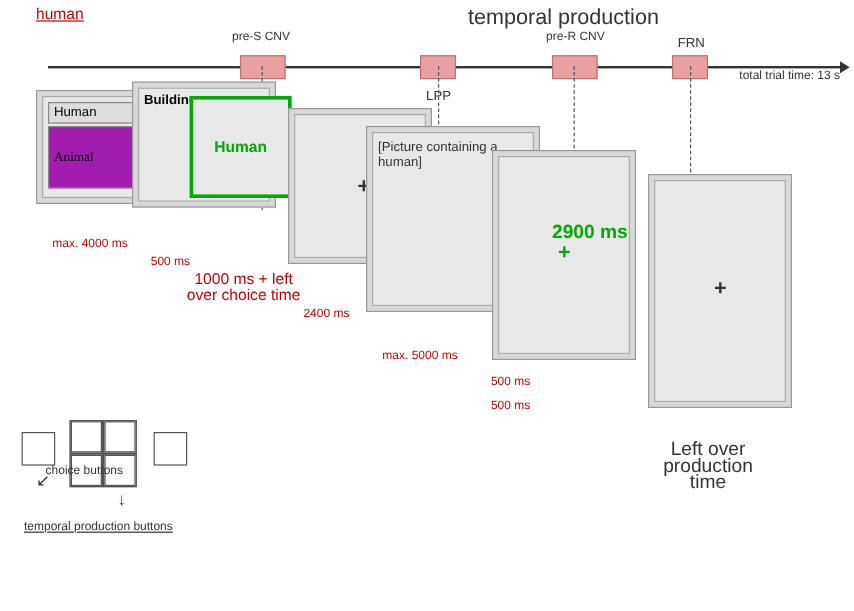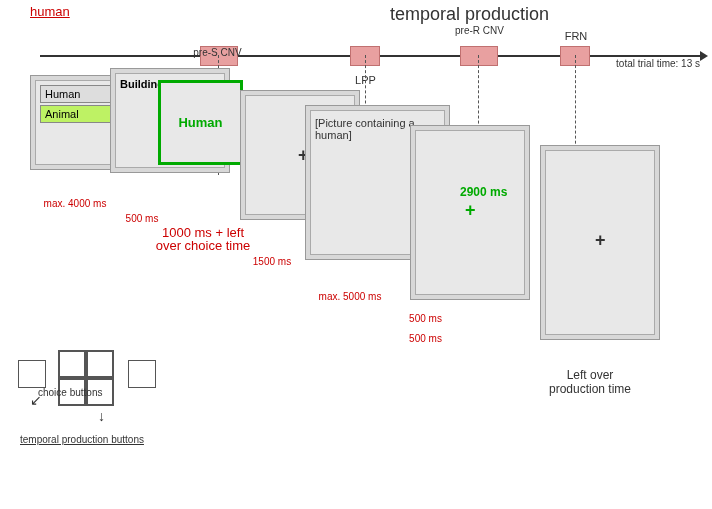--- a/index.html
+++ b/index.html
@@ -157,42 +157,42 @@
   <div class="timeline"></div>
 
   <div class="erp-marker" style="left: 200px; width: 38px;"></div>
 
   <div class="erp-marker" style="left: 350px; width: 30px;"></div>
 
   <div class="erp-marker" style="left: 460px; width: 38px;"></div>
 
   <div class="erp-marker" style="left: 560px; width: 30px;"></div>
 
-  <div class="label-above" style="left: 190px; top: 25px; width: 55px; font-size:10px;margin-top:22px;">pre-S
+  <div class="label-above" style="left: 190px; top: 25px; width: 55px; font-size:10px;">pre-S
 CNV</div>
   <div class="label-above" style="left: 348px; top: 30px; width: 35px; margin-top: 44px;">LPP</div>
   <div class="label-above" style="left: 452px; top: 25px; width: 55px; font-size:10px;">pre-R
 CNV</div>
   <div class="label-above" style="left: 556px; top: 30px; width: 40px;">FRN</div>
 
   <div class="total-time" style="right: 12px; top: 58px;">total trial time: 13 s</div>
 
   <div class="dashed-line" style="left: 218px; height: 120px;"></div>
 
   <div class="dashed-line" style="left: 365px; height: 190px;"></div>
 
   <div class="dashed-line" style="left: 478px; height: 230px;"></div>
 
   <div class="dashed-line" style="left: 575px; height: 255px;"></div>
 
   <div class="screen-card" style="left: 30px; top: 75px; width: 120px; height: 95px;">
     <div class="screen-inner" style="left: 4px; top: 4px; right: 4px; bottom: 4px;">
       <div style="padding: 4px;">
         <div style="border: 1px solid #888; background:#ddd; margin-bottom:2px; padding:2px 4px; font-size:11px;">Human</div>
-        <div style="border: 1px solid #888; background:#bef264; padding:2px 4px; font-size:11px;">Animal</div>
+        <div style="border: 1px solid #888; background:#a21caf; padding:19px 4px; font-size:11px;font-family:Liberation Serif, serif;">Animal</div>
       </div>
     </div>
   </div>
 
   <div class="screen-card" style="left: 110px; top: 68px; width: 120px; height: 105px;">
     <div class="screen-inner" style="left: 4px; top: 4px; right: 4px; bottom: 4px;">
       <div style="padding: 4px; font-size: 11px; font-weight: bold;">Building</div>
     </div>
   </div>
 
@@ -209,43 +209,43 @@
     <div class="screen-inner" style="left: 4px; top: 4px; right: 4px; bottom: 4px;">
       <div style="padding: 6px 4px; font-size: 11px; color:#333;">[Picture containing
 a human]</div>
     </div>
   </div>
 
   <div class="screen-card" style="left: 410px; top: 125px; width: 120px; height: 175px;">
     <div class="screen-inner" style="left: 4px; top: 4px; right: 4px; bottom: 4px;"></div>
   </div>
   <span class="green-plus" style="left: 465px; top: 200px;">+</span>
-  <div style="position:absolute; left:460px; top:185px; font-size:12px;"><span class="green-text">2900 ms</span></div>
+  <div style="position:absolute; left:460px; top:185px; font-size:16px;"><span class="green-text">2900 ms</span></div>
 
   <div class="screen-card" style="left: 540px; top: 145px; width: 120px; height: 195px;">
     <div class="screen-inner" style="left: 4px; top: 4px; right: 4px; bottom: 4px;"></div>
   </div>
   <span class="plus-sign" style="left: 595px; top: 230px;">+</span>
 
   <div class="timing-label" style="left: 30px; top: 170px; width: 90px;">max. 4000 ms</div>
 
   <div class="timing-label" style="left: 112px; top: 185px; width: 60px;">500 ms</div>
 
   <div class="timing-label" style="left: 148px; top: 198px; width: 110px; font-size:13px; line-height:13px;">1000 ms + left
 over choice time</div>
 
-  <div class="timing-label" style="left: 242px; top: 228px; width: 60px;">1500 ms</div>
+  <div class="timing-label" style="left: 242px; top: 228px; width: 60px;">2400 ms</div>
 
   <div class="timing-label" style="left: 310px; top: 263px; width: 80px;">max. 5000 ms</div>
 
   <div class="timing-label" style="left: 398px; top: 285px; width: 55px;">500 ms</div>
 
   <div class="timing-label" style="left: 398px; top: 305px; width: 55px;">500 ms</div>
 
-  <div class="timing-label" style="left: 540px; top: 340px; width: 100px; color:#333; font-size:12px; line-height:14px; text-align:center;">Left over
+  <div class="timing-label" style="left: 540px; top: 340px; width: 100px; color:#333; font-size:16px; line-height:14px; text-align:center;">Left over
 production time</div>
 
   <div style="position:absolute; left: 18px; top: 360px; width: 28px; height: 28px; border: 1.5px solid #555; background: #fff;"></div>
 
   <div style="position:absolute; left: 58px; top: 350px; width: 56px; height: 56px; display:grid; grid-template-columns:1fr 1fr; grid-template-rows:1fr 1fr; gap:2px; border:1.5px solid #555; background:#555;">
     <div style="background:#fff; border:1.5px solid #555;"></div>
     <div style="background:#fff; border:1.5px solid #555;"></div>
     <div style="background:#fff; border:1.5px solid #555;"></div>
     <div style="background:#fff; border:1.5px solid #555;"></div>
   </div>

